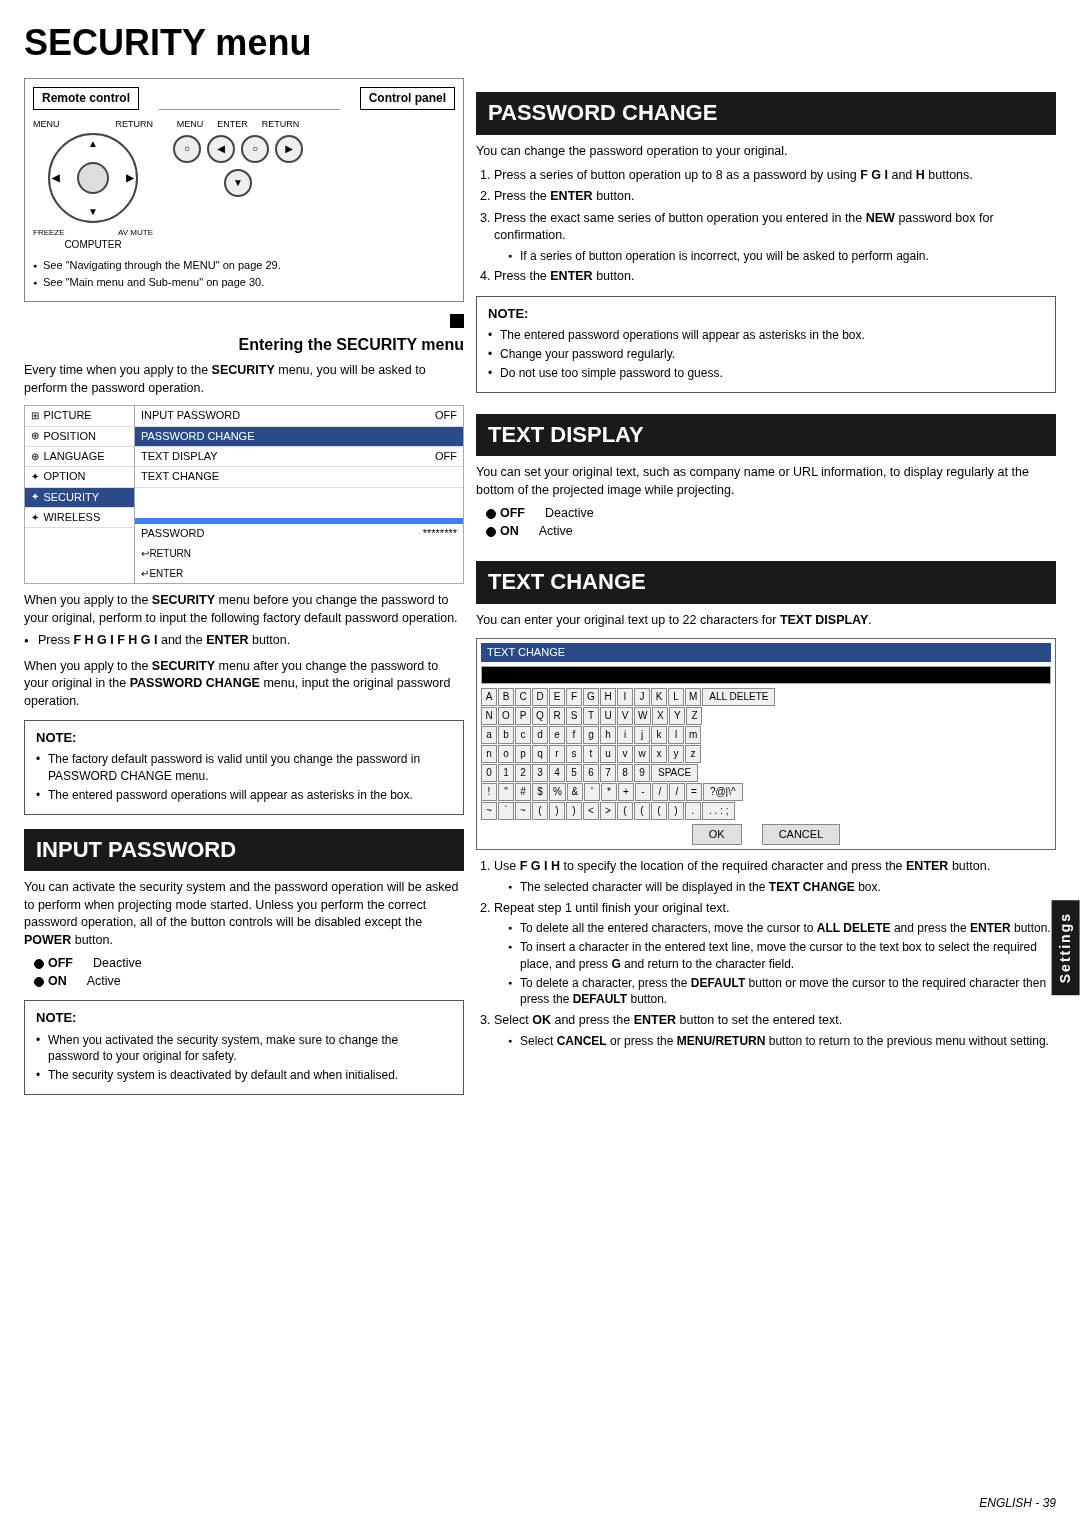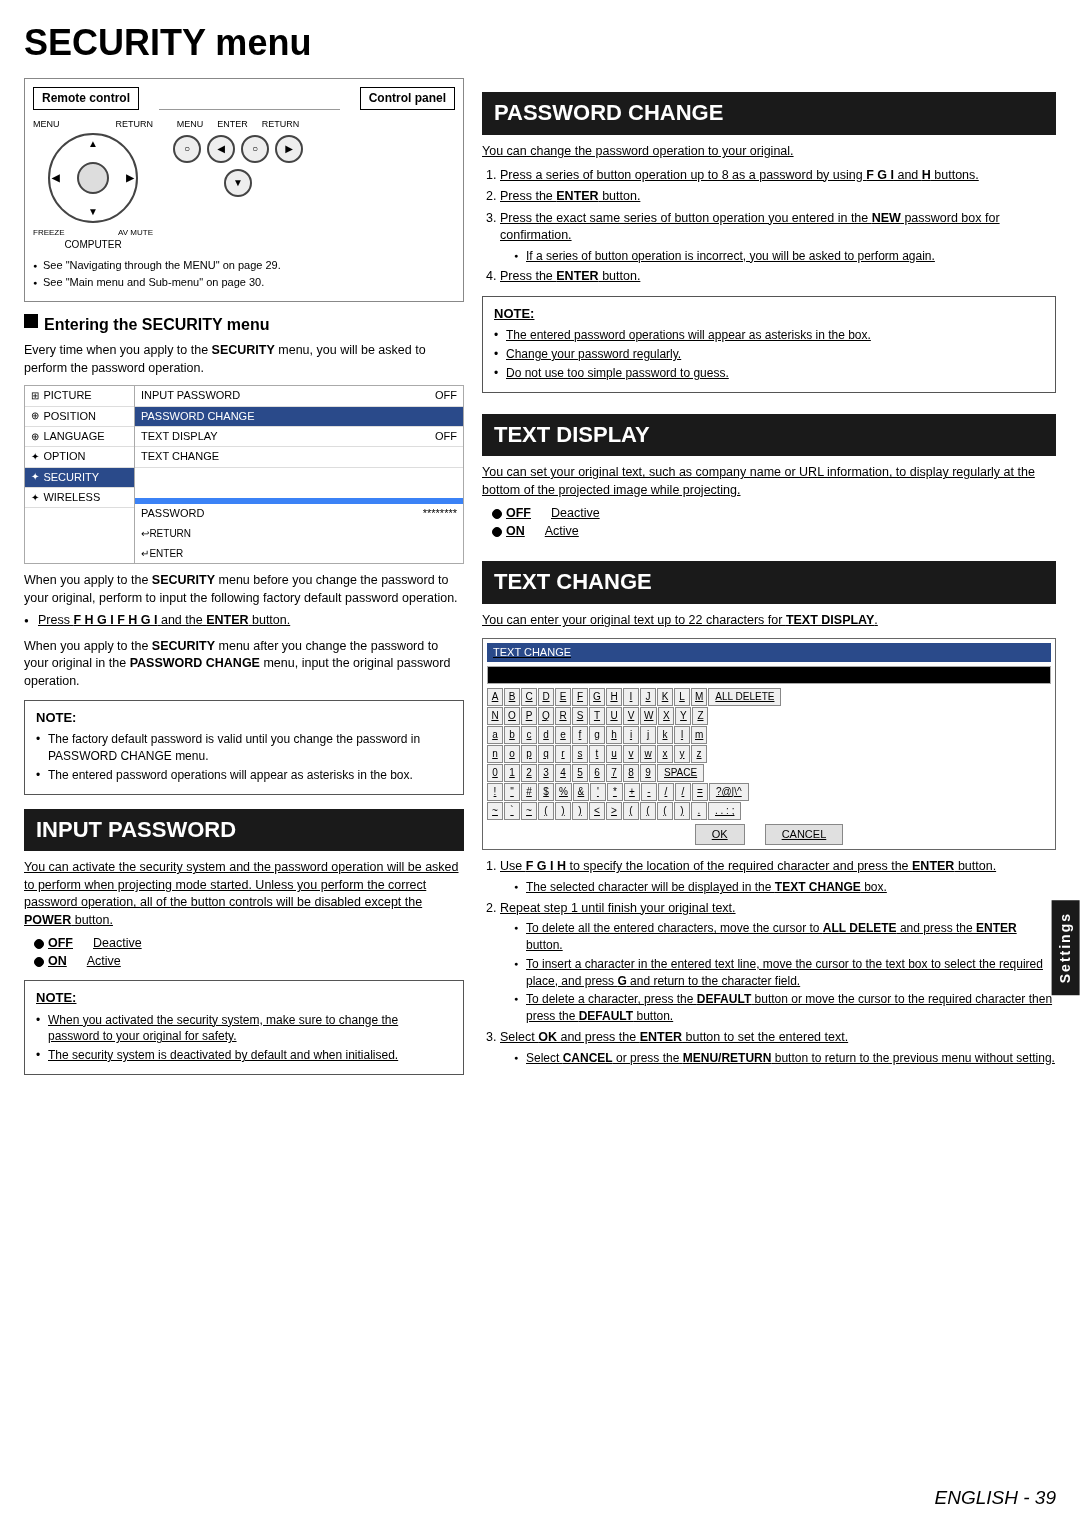--- a/index.html
+++ b/index.html
@@ -24,21 +24,21 @@
       padding: 18px 24px 10px 24px;
       font-size: 36px;
       font-weight: bold;
       font-family: Arial, sans-serif;
       border-bottom: none;
     }
     
     .two-col {
       display: flex;
       padding: 0 24px;
-      gap: 18px;
+      gap: 12px;
     }
     .col-left {
       width: 440px;
       flex-shrink: 0;
     }
     .col-right {
       flex: 1;
     }
     
     .section-header {
@@ -131,22 +131,23 @@
       justify-content: space-between;
       font-size: 11px;
       border-top: 6px solid #3b82f6;
     }
     
     .subsection-heading {
       font-size: 16px;
       font-weight: bold;
       margin: 12px 0 6px 0;
       display: flex;
-      align-items: flex-start;
+      align-items: flex-end;
       gap: 6px;
+      flex-direction: column;
     }
     .black-square {
       width: 14px;
       height: 14px;
       background: #000;
       display: inline-block;
       flex-shrink: 0;
     }
     
     .note-box {
@@ -217,21 +218,20 @@
     .kb-btn {
       border: 1px solid #888;
       padding: 2px 16px;
       background: #e0e0e0;
       font-size: 11px;
     }
     
     .bullet-list {
       list-style: none;
       padding: 0;
-      text-decoration: underline;
     }
     .bullet-list li {
       padding-left: 14px;
       position: relative;
       margin-bottom: 3px;
       font-size: 12.5px;
     }
     .bullet-list li::before {
       content: '●';
       position: absolute;
@@ -264,21 +264,21 @@
       position: absolute;
       left: 0;
       font-size: 7px;
       top: 3px;
     }
     
     .page-footer {
       position: absolute;
       bottom: 16px;
       right: 24px;
-      font-size: 19px;
+      font-size: 12px;
       font-style: italic;
     }
     
     .settings-tab {
       position: absolute;
       right: 0;
       top: 900px;
       background: #1a1a1a;
       color: #fff;
       writing-mode: vertical-rl;
@@ -308,21 +308,20 @@
       width: 10px;
       height: 10px;
       border-radius: 50%;
       border: 1px solid #000;
       background: #000;
       vertical-align: middle;
       margin-right: 4px;
     }
     .section-body {
       margin-bottom: 21px;
-      text-decoration: underline;
     }
     .remote-text-notes {
       font-size: 11px;
       margin-top: 6px;
     }
     .remote-text-notes li {
       list-style: none;
       padding-left: 10px;
       position: relative;
       margin-bottom: 2px;

